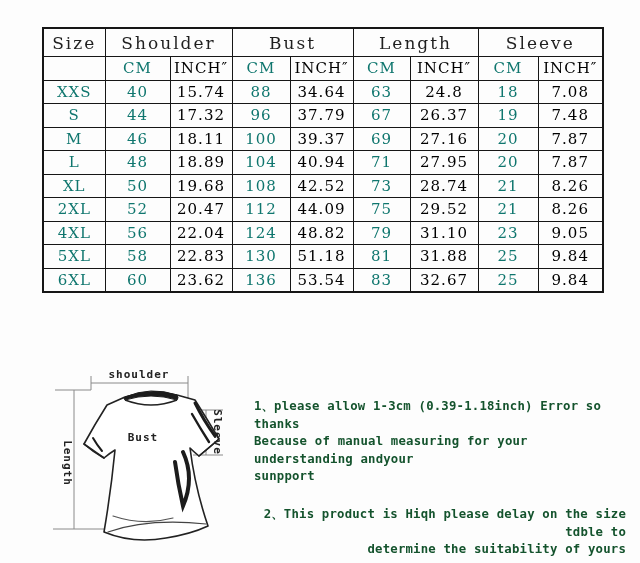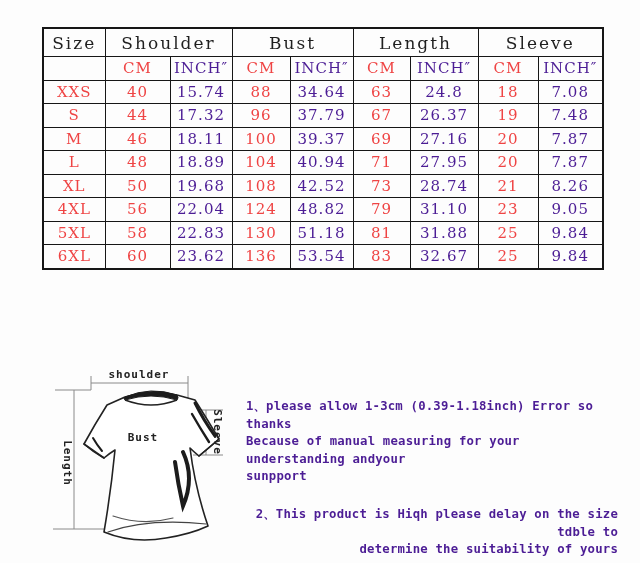--- a/index.html
+++ b/index.html
@@ -16,27 +16,27 @@
   table.size-table td,table.size-table th{
     border:1px solid #161616;
     text-align:center;vertical-align:middle;
     height:22.5px;padding:0;
     font-size:15px;font-weight:normal;
     letter-spacing:1px;
     white-space:nowrap;overflow:hidden;
   }
   table.size-table tr.group-header th{font-size:17px;height:27px;letter-spacing:2px;}
   table.size-table tr.unit-row td{font-size:15px;}
-  td.inch, .red{color:#4c1d95;}
-  td.cm, td.size-cell{color:#ef4444;}
+  td.inch, .red{color:#000000;}
+  td.cm, td.size-cell{color:#0f766e;}
   
   .diagram{position:absolute;left:33px;top:366px;width:218px;height:195px;}
-  .notes{position:absolute;left:246px;width:372px;
+  .notes{position:absolute;left:254px;width:372px;
     font-family:"DejaVu Sans Mono", monospace;font-weight:bold;
-    font-size:12.3px;line-height:17.5px;color:#4c1d95;
+    font-size:12.3px;line-height:17.5px;color:#14532d;
     white-space:pre-line;letter-spacing:0.2px;}
   .note-1{top:398px;}
   .note-2{top:506px;text-align:right;}
   .sketch-label{font-family:"DejaVu Sans Mono", monospace;font-size:11px;font-weight:bold;fill:#222;letter-spacing:1px;}
 </style>
 </head>
 <body>
 
 <div class="table-wrap">
   <table class="size-table">
@@ -121,20 +121,31 @@
     <td class="cm">50</td>
     <td class="inch">19.68</td>
     <td class="cm">108</td>
     <td class="inch">42.52</td>
     <td class="cm">73</td>
     <td class="inch">28.74</td>
     <td class="cm">21</td>
     <td class="inch">8.26</td>
   </tr>
         <tr>
+    <td class="size-cell">2XL</td>
+    <td class="cm">52</td>
+    <td class="inch">20.47</td>
+    <td class="cm">112</td>
+    <td class="inch">44.09</td>
+    <td class="cm">75</td>
+    <td class="inch">29.52</td>
+    <td class="cm">21</td>
+    <td class="inch">8.26</td>
+  </tr>
+        <tr>
     <td class="size-cell">4XL</td>
     <td class="cm">56</td>
     <td class="inch">22.04</td>
     <td class="cm">124</td>
     <td class="inch">48.82</td>
     <td class="cm">79</td>
     <td class="inch">31.10</td>
     <td class="cm">23</td>
     <td class="inch">9.05</td>
   </tr>

